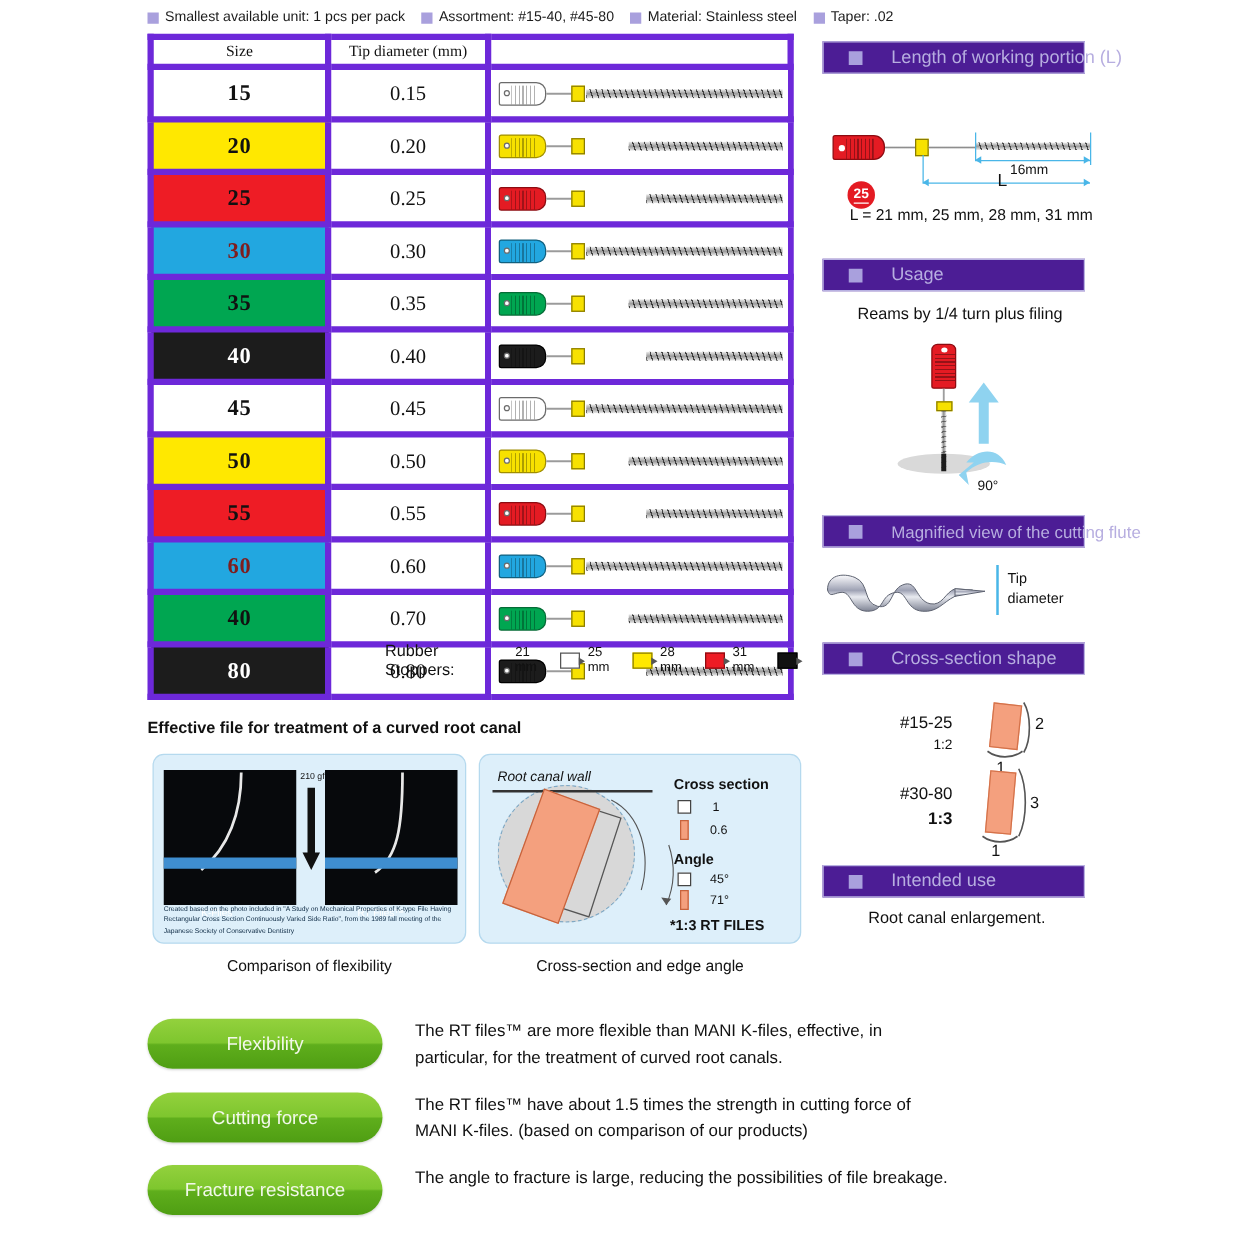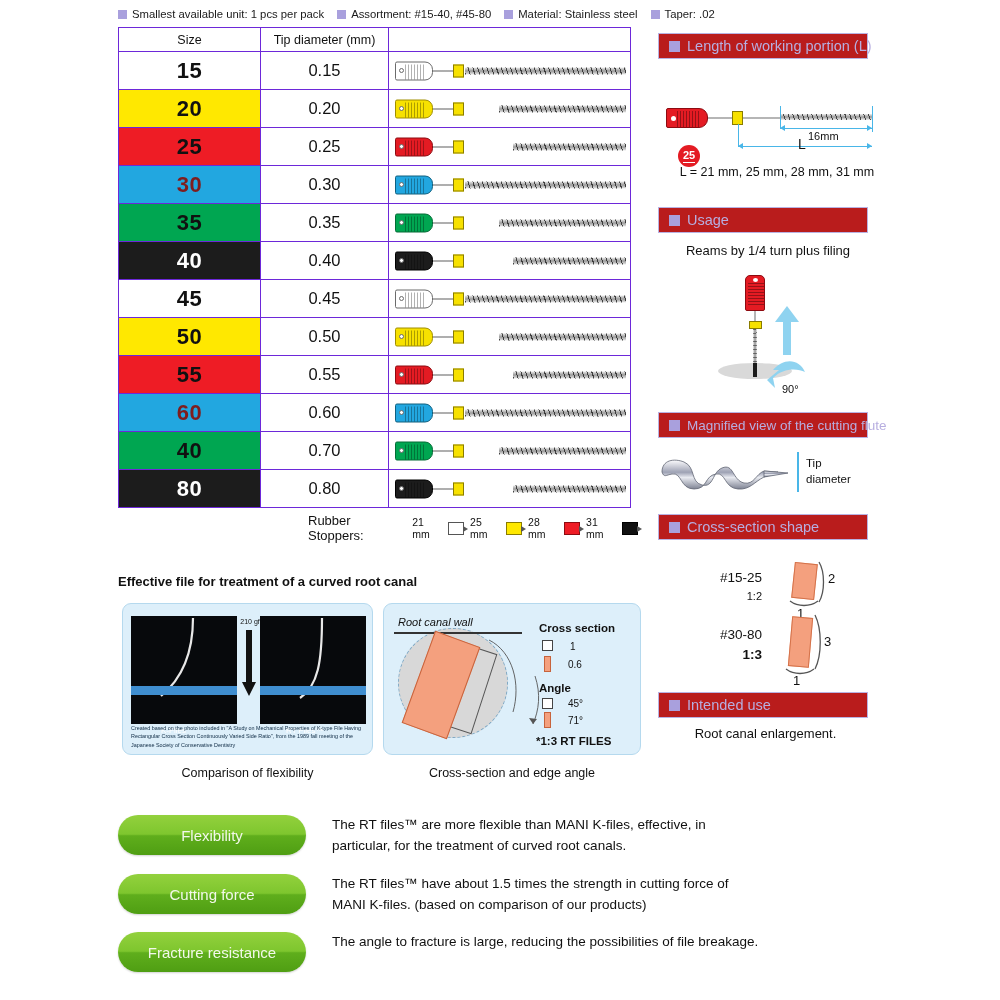--- a/index.html
+++ b/index.html
@@ -16,32 +16,32 @@
     position:absolute; left:118px; top:8px; width:620px;
     display:flex; align-items:center; gap:13px;
     font-size:11.3px; color:#1a1a1a; white-space:nowrap;
   }
   .spec-item { display:flex; align-items:center; gap:5px; }
   .sq { width:9px; height:9px; background:#a9a0dd; display:inline-block; flex:0 0 auto; }
 
   
   .table-wrap { position:absolute; left:118px; top:27px; width:512px; }
   table.sizes { border-collapse:collapse; width:512px; table-layout:fixed; }
-  table.sizes td, table.sizes th { border:1px solid #6d28d9; padding:0; }
+  table.sizes td, table.sizes th { border:5px solid #6d28d9; padding:0;font-family:Liberation Serif, serif; }
   .col-size { width:142px; }
   .col-dia  { width:128px; }
   .col-img  { width:242px; }
   thead th {
     height:24px; font-size:12.5px; font-weight:normal; background:#fff;
     text-align:center; vertical-align:middle;
   }
   thead th.img-head { border-left:1px solid #4a4a4a; }
   tbody tr { height:37.5px; }
   td.size-cell {
-    text-align:center; font-size:22px; font-weight:bold; letter-spacing:.5px;
+    text-align:center; font-size:18px; font-weight:bold; letter-spacing:.5px;
   }
   td.dia-cell { text-align:center; font-size:16.5px; }
   td.img-cell { padding:0; position:relative; background:#fff; }
   .filewrap { position:relative; width:100%; height:37px; }
 
   
   .handle {
     position:absolute; left:6px; top:50%; transform:translateY(-50%);
     width:38px; height:19px; border:1px solid #6b6b6b;
     border-radius:2px 8px 8px 2px;
@@ -105,22 +105,22 @@
     border-top:3.5px solid transparent; border-bottom:3.5px solid transparent;
     border-left:5px solid #555;
   }
   .sc-white { background:#fff; }
   .sc-yellow{ background:#ffe800; border-color:#8a7c00; }
   .sc-red   { background:#ee1c25; border-color:#8d0b11; }
   .sc-black { background:#111; border-color:#000; }
 
   
   .panel-head {
-    position:absolute; border:1px solid #b9b2e2; background:#b91c1c;
-    display:flex; align-items:center; gap:7px; padding:0 10px;
+    position:absolute; border:1px solid #b9b2e2; background:#4c1d95;
+    display:flex; align-items:center; gap:23px; padding:0 20px;
     height:26px; color:#b7aee0; font-size:14.5px; white-space:nowrap;
   }
   .panel-head .sq { width:11px; height:11px; background:#a9a0dd; }
 
   .cap { position:absolute; font-size:12.5px; color:#111; text-align:center; }
 
   
   .wl-diagram { position:absolute; left:662px; top:90px; width:230px; height:70px; }
   .wl-handle { position:absolute; left:4px; top:18px; width:42px; height:20px;
      background:#e41b23; border:1px solid #8d0b11; border-radius:2px 9px 9px 2px; }

